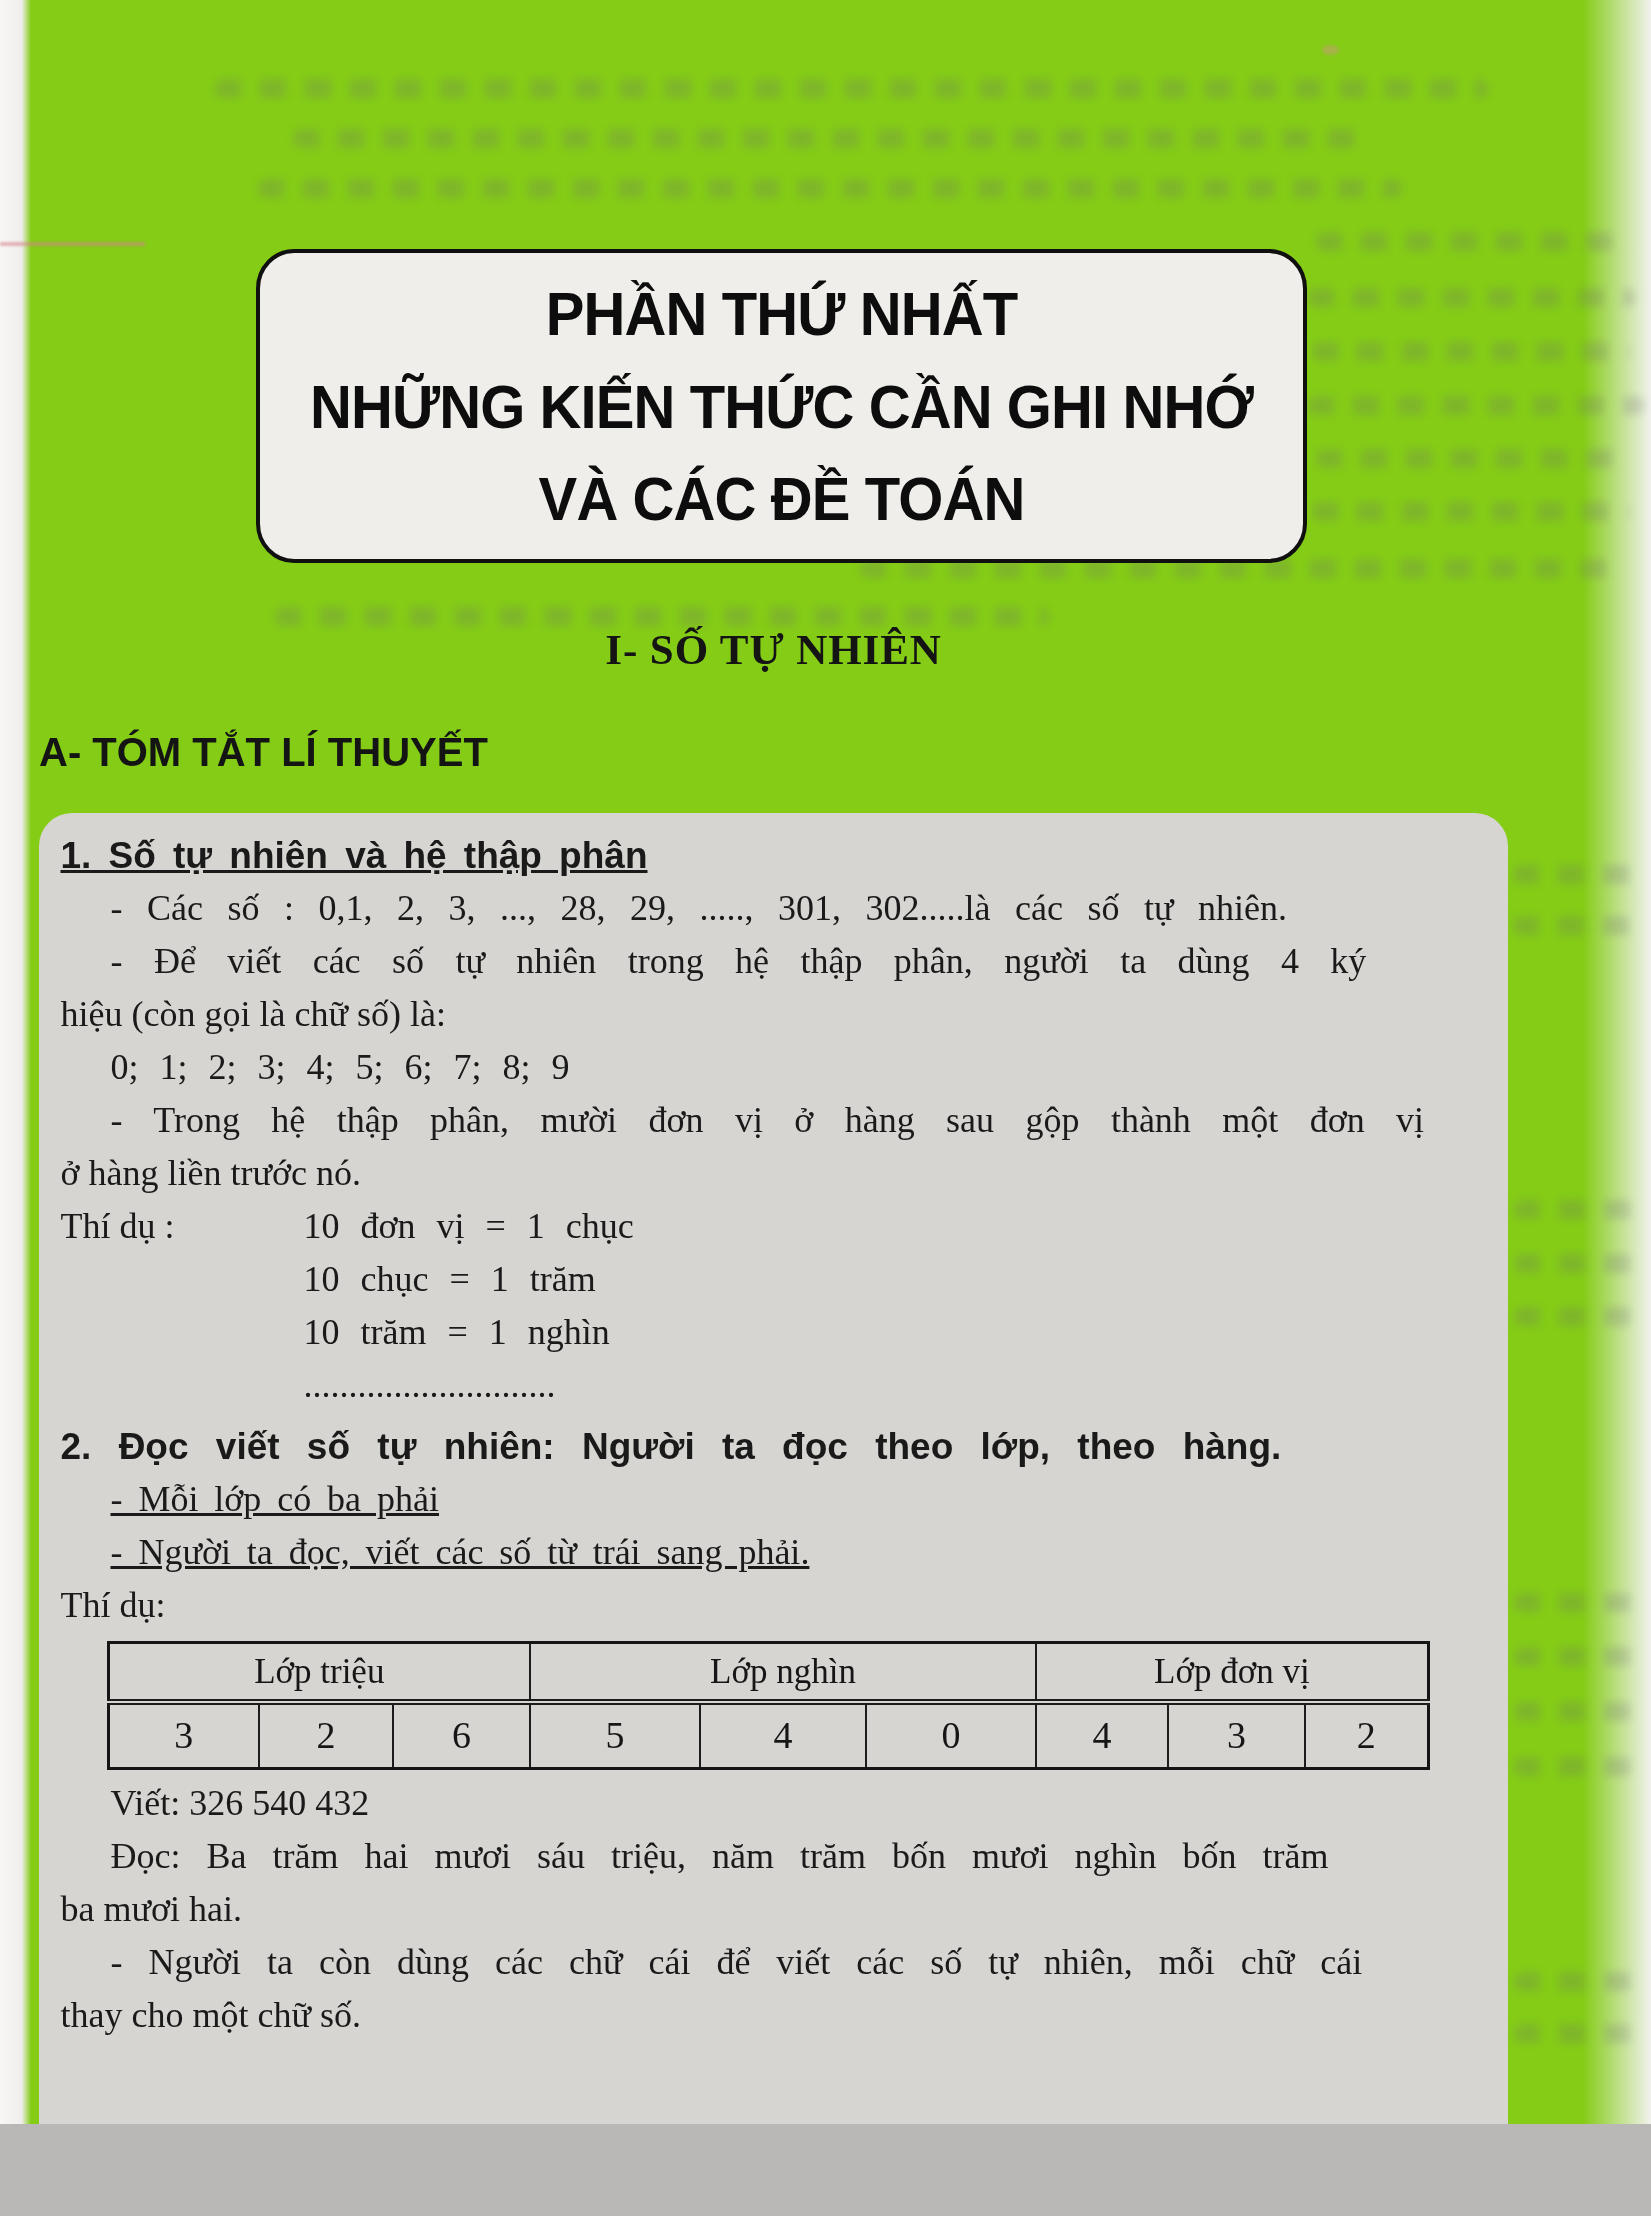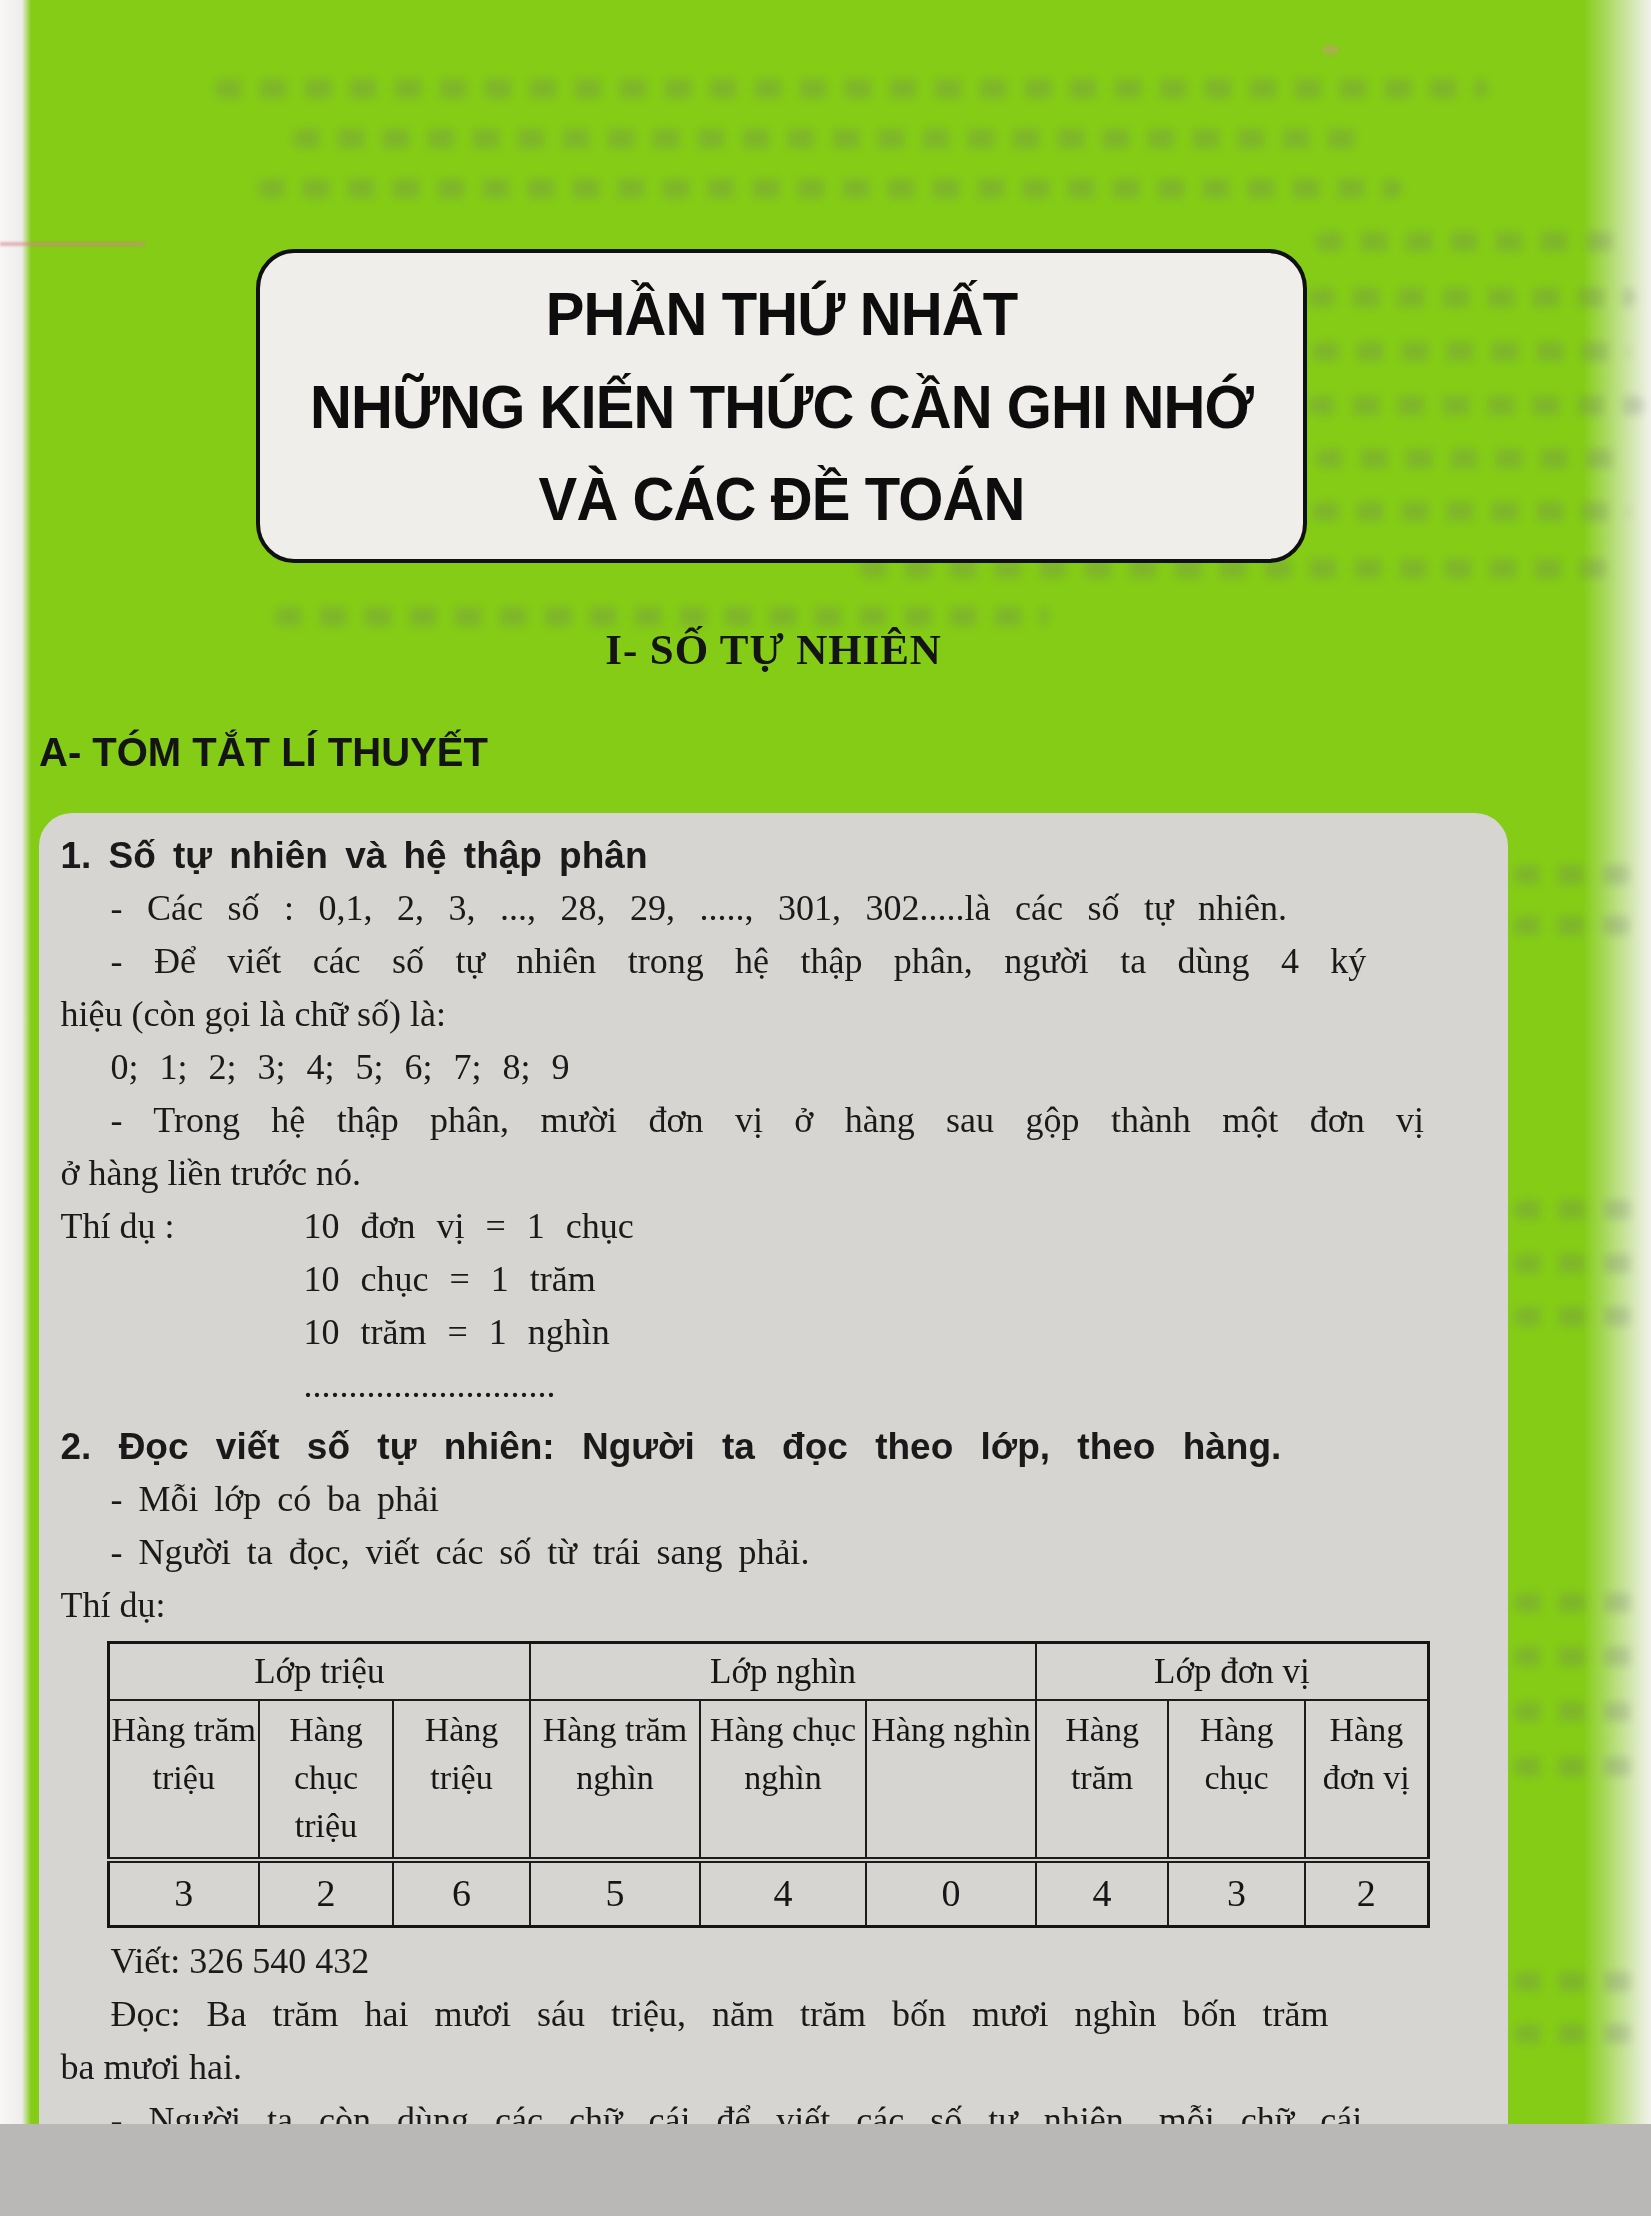--- a/index.html
+++ b/index.html
@@ -52,21 +52,21 @@
     padding:15.5px 34px 0 21.5px;box-sizing:border-box;
     font-size:36px;line-height:53px;
   }
   .line{white-space:nowrap;}
   .h-sans{font-family:"Liberation Sans","DejaVu Sans",sans-serif;font-weight:bold;font-size:37px;}
   .ind{text-indent:50px;}
   .ws26{word-spacing:22.4px;}
   .ws20{word-spacing:17px;}
   .ws18{word-spacing:15.5px;}
   .ws14{word-spacing:12px;}
-  .ws8{word-spacing:6.9px;}
+  .ws8{word-spacing:6.9px;text-decoration:underline;}
   .eq{margin-left:243px;word-spacing:12px;}
   .exrow .lbl{display:inline-block;min-width:243px;}
   
   table.place{
     border-collapse:collapse;table-layout:fixed;
     margin:8.6px 0 0 46px;width:1322px;
     font-size:34px;color:#161616;background:transparent;
   }
   table.place th,table.place td{border:2.6px solid #1c1c1c;padding:0;font-weight:normal;}
   tr.grp th{height:55px;font-size:35px;}
@@ -145,31 +145,20 @@
         <col style="width:132px">
           <col style="width:137px">
           <col style="width:123px">
       </colgroup>
       <tbody>
           <tr class="grp">
         <th colspan="3">Lớp triệu</th>
         <th colspan="3">Lớp nghìn</th>
         <th colspan="3">Lớp đơn vị</th>
       </tr>
-      <tr class="hdr">
-        <th>Hàng trăm triệu</th>
-        <th>Hàng chục triệu</th>
-        <th>Hàng triệu</th>
-        <th>Hàng trăm nghìn</th>
-        <th>Hàng chục nghìn</th>
-        <th>Hàng nghìn</th>
-        <th>Hàng trăm</th>
-        <th>Hàng chục</th>
-        <th>Hàng đơn vị</th>
-      </tr>
       <tr class="val">
         <td>3</td>
         <td>2</td>
         <td>6</td>
         <td>5</td>
         <td>4</td>
         <td>0</td>
         <td>4</td>
         <td>3</td>
         <td>2</td>

